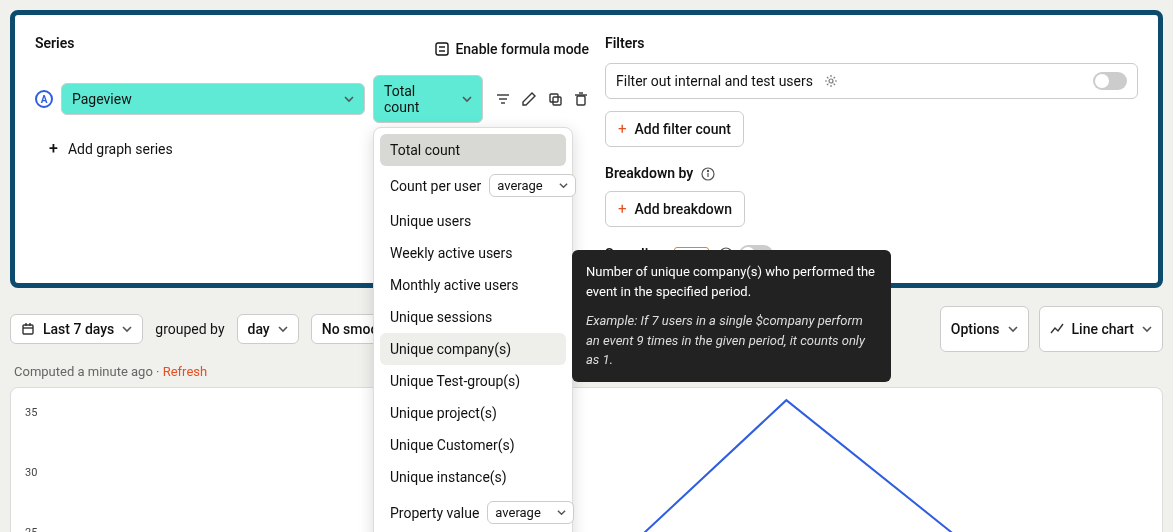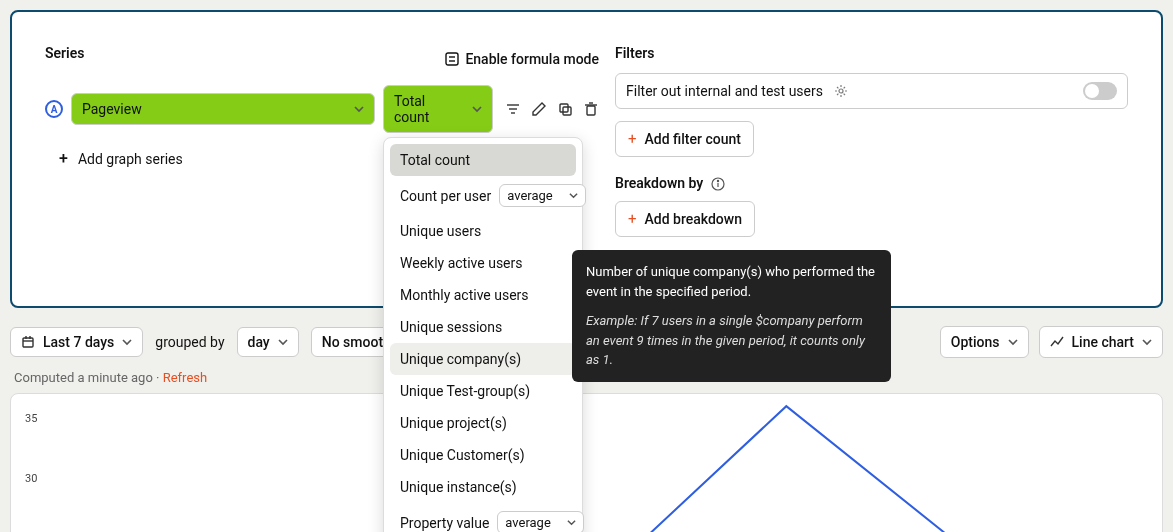--- a/index.html
+++ b/index.html
@@ -1,26 +1,26 @@
 <!DOCTYPE html>
 <html><head>
 <meta charset="utf-8">
 <style>
   * { box-sizing: border-box; font-family: -apple-system, BlinkMacSystemFont, "Segoe UI", Roboto, sans-serif; }
   body { margin: 0; background: #f0f0ed; padding: 10px; font-size: 14px; color: #111; width: 1173px; }
-  .panel { background: #fff; border: 2px solid #0c4a6e; border-radius: 8px; padding: 33px; }
+  .panel { background: #fff; border: 5px solid #0c4a6e; border-radius: 8px; padding: 20px; }
   .top-panel { display: flex; gap: 16px; }
   .left-col { flex: 0 0 554px; }
   .right-col { flex: 1; }
   .section-label { font-weight: 600; font-size: 14px; margin-bottom: 12px; }
   .formula-mode { display: inline-flex; align-items: center; gap: 6px; font-weight: 500; cursor: pointer; }
   .left-header { display: flex; justify-content: space-between; align-items: center; margin-bottom: 12px; }
   .series-row { display: flex; align-items: center; gap: 8px; }
   .series-badge { width: 18px; height: 18px; border: 2px solid #2f5fe0; border-radius: 50%; display: flex; align-items: center; justify-content: center; font-size: 10px; font-weight: 700; color: #2f5fe0; }
-  .select-box { border: 1px solid #ccc; border-radius: 6px; padding: 7px 10px; display: flex; align-items: center; justify-content: space-between; gap: 8px; background: #84cc16; cursor: pointer; }
+  .select-box { border: 1px solid #ccc; border-radius: 6px; padding: 7px 10px; display: flex; align-items: center; justify-content: space-between; gap: 8px; background: #5eead4; cursor: pointer; }
   .select-box.event { flex: 1; }
   .select-box.agg { width: 110px; }
   .icon-row { display: flex; gap: 10px; margin-left: 4px; }
   .icon { cursor: pointer; display: inline-flex; }
   .add-series-row { display: flex; align-items: center; gap: 10px; margin-top: 16px; padding-left: 14px; cursor: pointer; }
   .plus-icon { font-size: 16px; font-weight: 500; }
   .dropdown { position: absolute; background: #fff; border: 1px solid #dcdcdc; border-radius: 8px; box-shadow: 0 4px 16px rgba(0,0,0,0.15); width: 200px; padding: 6px; margin-top: 4px; z-index: 10; }
   .dropdown-item { padding: 8px 10px; border-radius: 6px; cursor: pointer; display: flex; align-items: center; justify-content: space-between; gap: 8px; white-space: nowrap; }
   .dropdown-item.selected { background: #d8d8d4; }
   .dropdown-item.hover { background: #eeeeea; }
@@ -268,21 +268,21 @@
     <span>No smoothin</span>
   </div>
 
   <div class="controls-right">
     <div class="outline-btn" style="padding:6px 10px;">
       <span>Options</span>
       <svg class="chevron" viewBox="0 0 10 10" fill="none" stroke="#555" stroke-width="1.6">
           <polyline points="1,3 5,7 9,3"></polyline>
         </svg>
     </div>
-    <div class="outline-btn" style="padding:7px 10px;">
+    <div class="outline-btn" style="padding:14px 10px;">
       <span>
         <svg width="14" height="14" viewBox="0 0 14 14" fill="none" stroke="#333" stroke-width="1.4">
             <polyline points="1,11 5,6 8,9 13,2"></polyline>
           </svg>
       </span>
       <span>Line chart</span>
       <svg class="chevron" viewBox="0 0 10 10" fill="none" stroke="#555" stroke-width="1.6">
           <polyline points="1,3 5,7 9,3"></polyline>
         </svg>
     </div>

